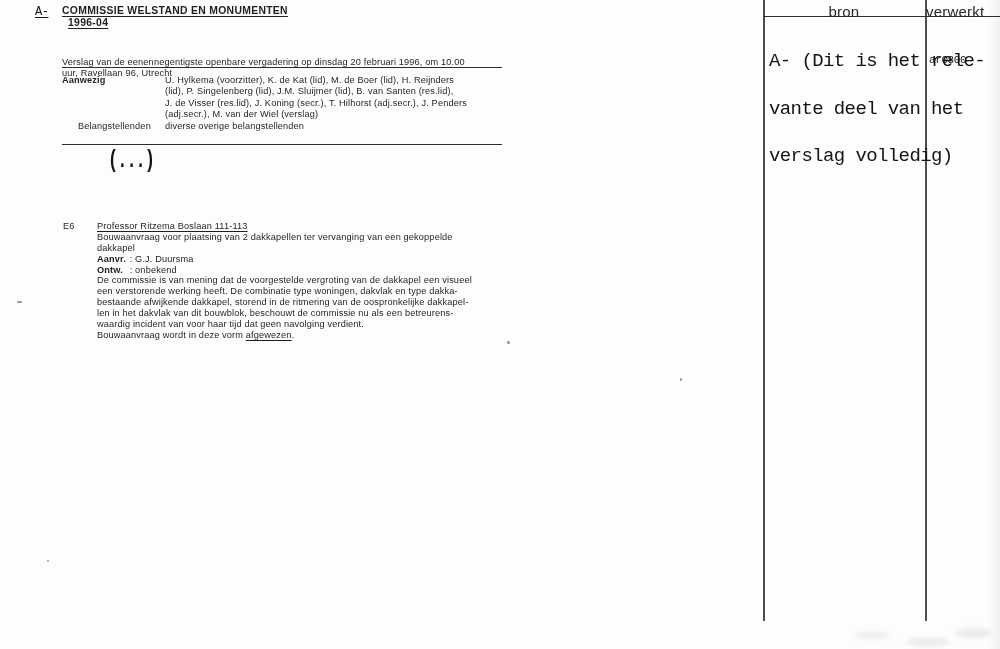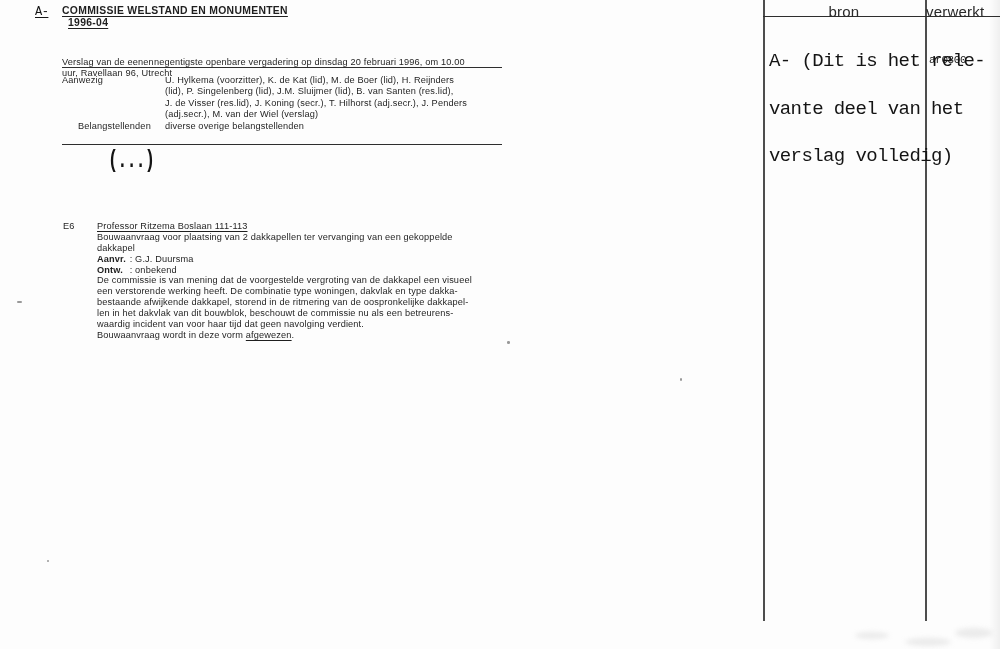--- a/index.html
+++ b/index.html
@@ -48,21 +48,21 @@
   <div class="abs doc-title ul" style="left:62px; top:5px;">COMMISSIE WELSTAND EN MONUMENTEN</div>
   <div class="abs doc-title ul" style="left:68px; top:17px;">1996-04</div>
 
   <div class="abs doc-text" style="left:62px; top:30px;margin-top:27px;">
     <div class="line">Verslag van de eenennegentigste openbare vergadering op dinsdag 20 februari 1996, om 10.00</div>
     <div class="line">uur, Ravellaan 96, Utrecht</div>
   </div>
 
   <div class="abs hrule" style="left:62px; top:67px; width:440px;"></div>
 
-  <div class="abs doc-text" style="left:62px; top:75px;">Aanwezig</div>
+  <div class="abs doc-text" style="left:62px; top:75px;font-weight:bold;">Aanwezig</div>
   <div class="abs doc-text" style="left:165px; top:75px; line-height:11.3px;">
     <div>U. Hylkema (voorzitter), K. de Kat (lid), M. de Boer (lid), H. Reijnders</div>
     <div>(lid), P. Singelenberg (lid), J.M. Sluijmer (lid), B. van Santen (res.lid),</div>
     <div>J. de Visser (res.lid), J. Koning (secr.), T. Hilhorst (adj.secr.), J. Penders</div>
     <div>(adj.secr.), M. van der Wiel (verslag)</div>
   </div>
   <div class="abs doc-text" style="left:62px; top:121px;padding-left:16px;">Belangstellenden</div>
   <div class="abs doc-text" style="left:165px; top:121px;">diverse overige belangstellenden</div>
 
   <div class="abs hrule" style="left:62px; top:144px; width:440px;"></div>

